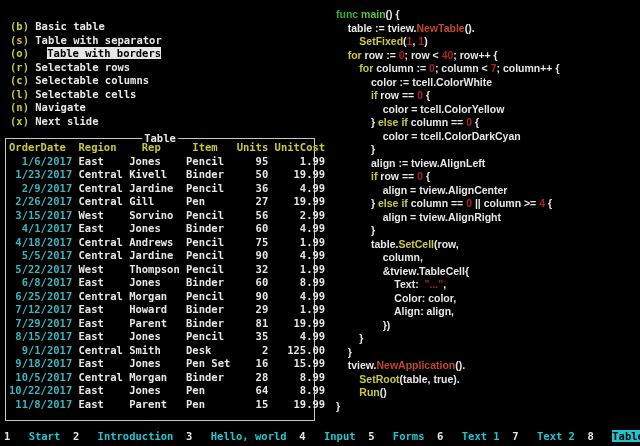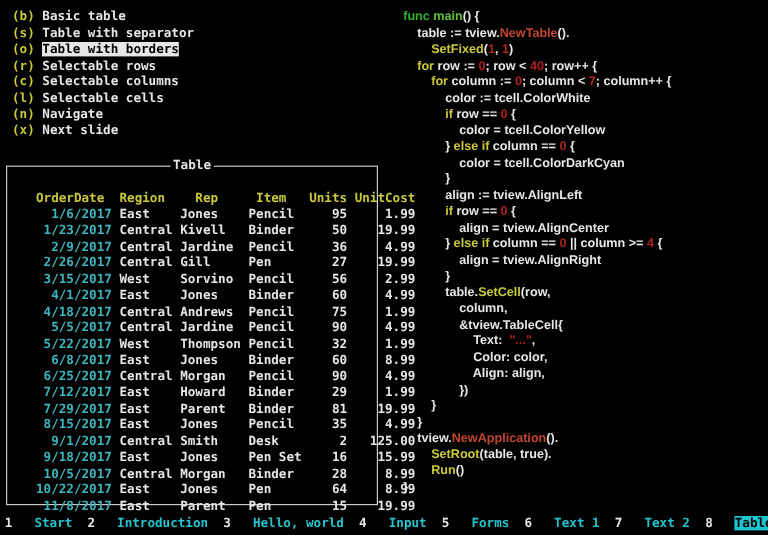--- a/index.html
+++ b/index.html
@@ -8,35 +8,35 @@
     --border:#c9c9c9; --selbg:#e6e6e6; --selfg:#000000; --statusselbg:#1ec4ce;
   }
   html,body{margin:0;padding:0;background:#222;}
   .screen{
     position:relative; width:640px; height:446px; background:var(--bg);
     font-family:"DejaVu Sans Mono","Liberation Mono",monospace;
     font-size:10.5px; line-height:13.5px; color:var(--fg);
     overflow:hidden;
   }
   
-  .menu{position:absolute; left:10px; top:8px; white-space:pre;}
+  .menu{position:absolute; left:10px; top:20px; white-space:pre;}
   .menu-item{height:13.5px;}
   .mkey{color:var(--yellow); font-weight:bold;}
   .mlabel{color:var(--fg); font-weight:bold;}
-  .msel{background:var(--selbg); color:var(--selfg);}
+  .msel{background:var(--selbg); color:var(--selfg);margin-left:12px;}
   
   .tablebox{
     position:absolute; left:5px; top:138px; width:308px; height:281px;
     border:1px solid var(--border);
   }
   .tabletitle{
     position:absolute; top:-7px; left:50%; transform:translateX(-50%);
     background:var(--bg); padding:0 2px; color:var(--fg); font-weight:bold;
   }
-  .tbl{position:absolute; left:3px; top:20px; white-space:pre;margin-left:21px;}
+  .tbl{position:absolute; left:3px; top:2px; white-space:pre;}
   .trow{height:13.5px; font-weight:bold;}
   .th{color:var(--yellow);}
   .tdate{color:var(--cyan);}
   .tcell{color:var(--fg);}
   
   .code{
     position:absolute; left:336px; top:8px; margin:0; white-space:pre;
     font-family:Liberation Sans, sans-serif; font-size:inherit; line-height:inherit; font-weight:bold;
   }
   .code-line{height:13.5px;}

